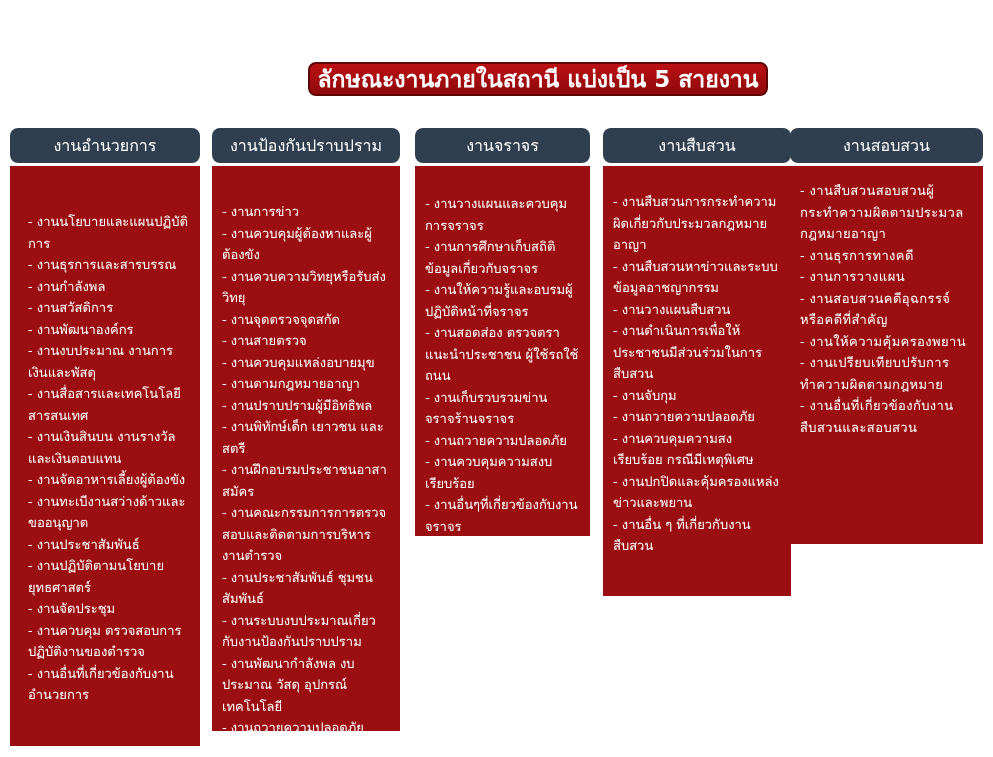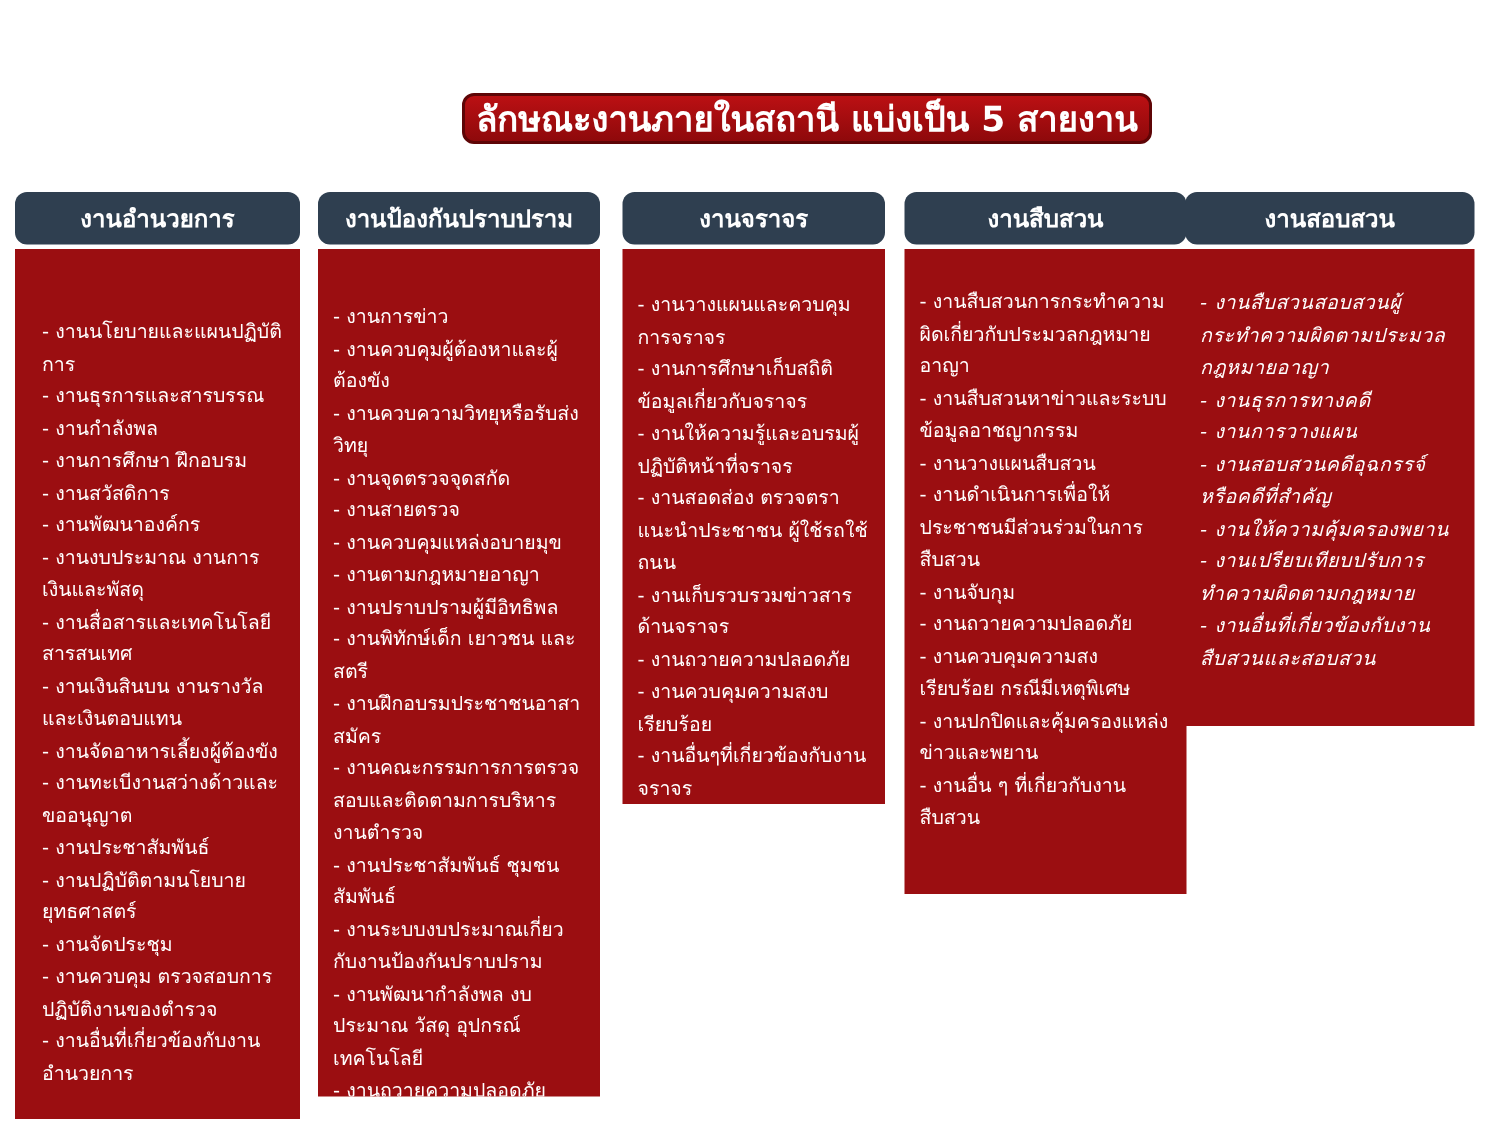--- a/index.html
+++ b/index.html
@@ -12,50 +12,49 @@
   .banner{
     position:absolute;left:308px;top:62px;width:460px;height:34px;
     background:linear-gradient(180deg,var(--banner-light,#bb1013) 0%,var(--banner-dark,#8e090b) 100%);
     border:2px solid #5e0506;border-radius:8px;box-sizing:border-box;
     color:var(--text,#fff);font-size:23px;font-weight:bold;
     display:flex;align-items:center;justify-content:center;white-space:nowrap;
   }
   .col{position:absolute;top:128px;}
   .header{
     height:35px;border-radius:8px;background:var(--header,#2f3f50);
-    color:var(--text,#fff);font-weight:bold;font-size:16px;
+    color:var(--text,#fff);font-weight:normal;font-size:16px;
     display:flex;align-items:center;justify-content:center;
     margin-bottom:3px;white-space:nowrap;
   }
   .panel{
     background:var(--panel,#9b0e11);color:var(--text,#fff);
     box-sizing:border-box;padding:45px 10px 10px 10px;
     font-size:13px;line-height:21.5px;overflow:hidden;
   }
   .item{margin:0;}
   .c1{left:10px;width:190px;}  .c1 .panel{height:580px;padding-top:45px;padding-left:18px;}
   .c2{left:212px;width:188px;border-radius:24px;} .c2 .panel{height:565px;padding-top:35px;}
   .c3{left:415px;width:175px;} .c3 .panel{height:370px;padding-top:27px;}
   .c4{left:603px;width:188px;} .c4 .panel{height:430px;padding-top:25px;}
-  .c5{left:790px;width:193px;} .c5 .panel{height:318px;padding-top:26px;letter-spacing:0.4px;font-style:italic;}
+  .c5{left:790px;width:193px;} .c5 .panel{height:378px;padding-top:14px;letter-spacing:0.4px;}
 </style>
 </head>
 <body>
 
 <div class="canvas">
 
   <div class="banner">ลักษณะงานภายในสถานี แบ่งเป็น 5 สายงาน</div>
 
   <div class="col c1">
     <div class="header">งานอำนวยการ</div>
     <div class="panel">
         <div class="item">- งานนโยบายและแผนปฏิบัติการ</div>
         <div class="item">- งานธุรการและสารบรรณ</div>
         <div class="item">- งานกำลังพล</div>
-        <div class="item">- งานการศึกษา ฝึกอบรม</div>
         <div class="item">- งานสวัสดิการ</div>
         <div class="item">- งานพัฒนาองค์กร</div>
         <div class="item">- งานงบประมาณ งานการเงินและพัสดุ</div>
         <div class="item">- งานสื่อสารและเทคโนโลยีสารสนเทศ</div>
         <div class="item">- งานเงินสินบน งานรางวัลและเงินตอบแทน</div>
         <div class="item">- งานจัดอาหารเลี้ยงผู้ต้องขัง</div>
         <div class="item">- งานทะเบีงานสว่างด้าวและขออนุญาต</div>
         <div class="item">- งานประชาสัมพันธ์</div>
         <div class="item">- งานปฏิบัติตามนโยบายยุทธศาสตร์</div>
         <div class="item">- งานจัดประชุม</div>
@@ -85,21 +84,21 @@
       </div>
   </div>
 
   <div class="col c3">
     <div class="header">งานจราจร</div>
     <div class="panel">
         <div class="item">- งานวางแผนและควบคุมการจราจร</div>
         <div class="item">- งานการศึกษาเก็บสถิติข้อมูลเกี่ยวกับจราจร</div>
         <div class="item">- งานให้ความรู้และอบรมผู้ปฏิบัติหน้าที่จราจร</div>
         <div class="item">- งานสอดส่อง ตรวจตรา แนะนำประชาชน ผู้ใช้รถใช้ถนน</div>
-        <div class="item">- งานเก็บรวบรวมข่าวสารด้านจราจร</div>
+        <div class="item">- งานเก็บรวบรวมข่านจราจร้านจราจร</div>
         <div class="item">- งานถวายความปลอดภัย</div>
         <div class="item">- งานควบคุมความสงบเรียบร้อย</div>
         <div class="item">- งานอื่นๆที่เกี่ยวข้องกับงานจราจร</div>
       </div>
   </div>
 
   <div class="col c4">
     <div class="header">งานสืบสวน</div>
     <div class="panel">
         <div class="item">- งานสืบสวนการกระทำความผิดเกี่ยวกับประมวลกฎหมายอาญา</div>

